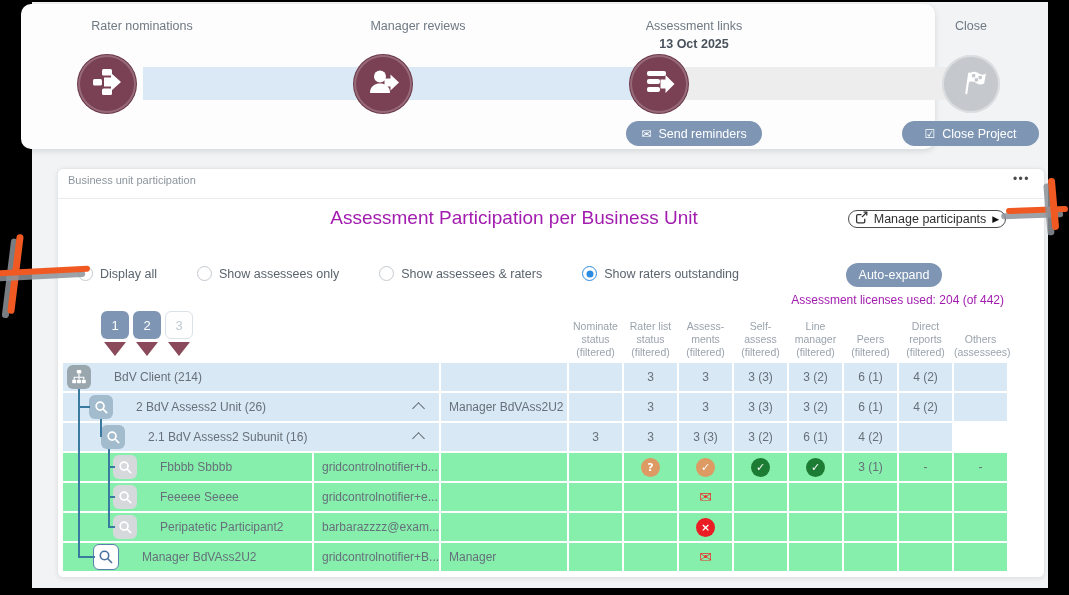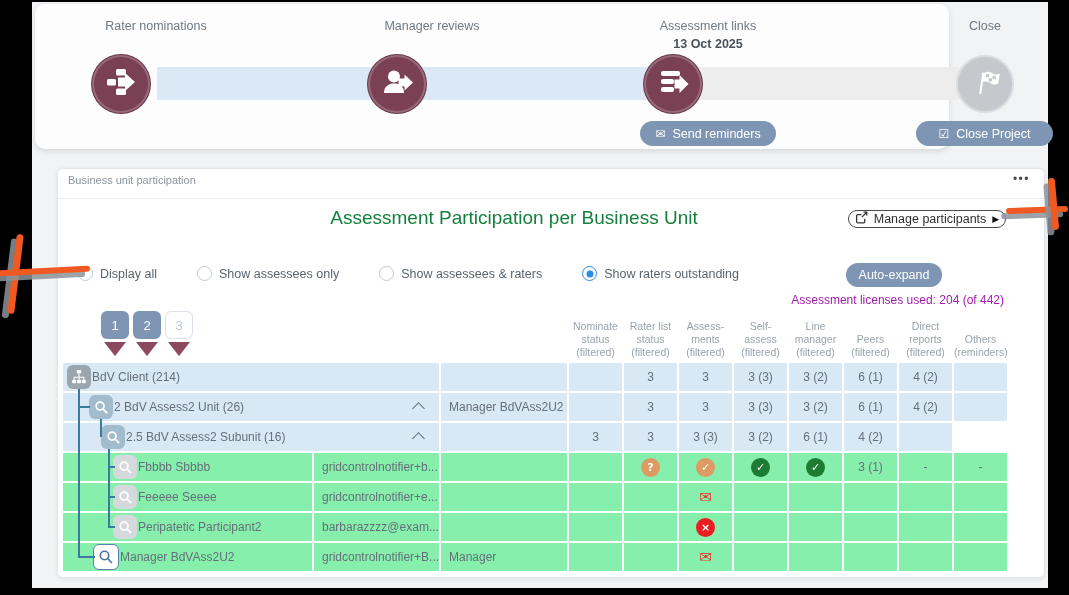--- a/index.html
+++ b/index.html
@@ -3,39 +3,39 @@
 <meta charset="utf-8">
 <style>
   *{margin:0;padding:0;box-sizing:border-box}
   html,body{width:1069px;height:595px;overflow:hidden}
   body{background:#000;font-family:"Liberation Sans",sans-serif;position:relative}
   .glyph{font-family:"DejaVu Sans",sans-serif}
 
   .stage{position:absolute;left:32px;top:2px;width:1016px;height:586px;background:#f1f3f5}
 
   
-  .card-top{position:absolute;left:35px;top:4px;width:914px;height:145px;background:#fdfdfe;border-radius:10px;box-shadow:0 2px 6px rgba(0,0,0,.12)}
+  .card-top{position:absolute;left:21px;top:4px;width:914px;height:145px;background:#fdfdfe;border-radius:10px;box-shadow:0 2px 6px rgba(0,0,0,.12)}
   .band{position:absolute;top:63px;height:33px}
   .band-blue{left:122px;width:538px;background:#dbe8f6}
   .band-gray{left:660px;width:282px;background:#ededee}
   .band-tip{position:absolute;left:942px;top:63px;width:0;height:0;border-top:16.5px solid transparent;border-bottom:16.5px solid transparent;border-left:15px solid #ededee}
   .step-label{position:absolute;top:15px;width:220px;text-align:center;font-size:12.5px;color:#6f7983}
   .step-date{position:absolute;top:33px;width:220px;text-align:center;font-size:12.5px;color:#49525c;font-weight:bold}
   .circle{position:absolute;top:51px;width:58px;height:58px;border-radius:50%;display:flex;align-items:center;justify-content:center}
   .circle.maroon{background:#7a4154;box-shadow:inset 0 0 0 2px rgba(255,255,255,.22),0 0 0 1px #6b3748}
   .circle.grayc{background:#c5c9cd;box-shadow:inset 0 0 0 2px rgba(255,255,255,.38)}
   .pill{position:absolute;top:117px;height:25px;border-radius:13px;background:#7e96b4;color:#fff;font-size:12.5px;display:flex;align-items:center;justify-content:center;gap:7px;border:none;cursor:pointer}
   .pill .glyph{font-size:12px;line-height:1}
 
   
   .panel{position:absolute;left:57px;top:168px;width:988px;height:410px;background:#fff;border:1px solid #e4e7ea;border-radius:6px;box-shadow:0 1px 5px rgba(0,0,0,.08)}
   .panel-hdr{position:absolute;left:0;top:0;width:100%;height:30px;border-bottom:1px solid #e9ebed}
   .panel-hdr-label{position:absolute;left:10px;top:5px;font-size:11px;color:#8c959e}
   .panel-menu{position:absolute;right:14px;top:3px;font-size:12px;color:#4a4a4a;letter-spacing:1.5px;cursor:pointer}
-  .panel-title{position:absolute;left:0;top:38px;width:912px;text-align:center;font-size:19px;color:#15803d}
+  .panel-title{position:absolute;left:0;top:38px;width:912px;text-align:center;font-size:19px;color:#a21caf}
   .manage-btn{position:absolute;left:790px;top:41px;width:158px;height:18px;border:1.5px solid #4b4b4b;border-radius:15px;background:#fff;display:flex;align-items:center;justify-content:center;gap:6px;font-size:12.5px;color:#2f2f2f;cursor:pointer}
   .manage-arrow{font-size:9px;color:#111}
   .filters{position:absolute;left:20px;top:97px;display:flex;gap:40px;align-items:center}
   .radio-item{display:flex;align-items:center;gap:7px;font-size:12.5px;color:#5a646e;cursor:pointer}
   .radio{width:15px;height:15px;border-radius:50%;border:1px solid #c3c9cf;background:#fff;position:relative;flex:none}
   .radio.sel{border:1.5px solid #2d8be0}
   .radio.sel::after{content:"";position:absolute;left:50%;top:50%;transform:translate(-50%,-50%);width:7px;height:7px;border-radius:50%;background:#2d8be0}
   .auto-btn{position:absolute;left:788px;top:94px;width:96px;height:24px;border:none;border-radius:12px;background:#7e96b4;color:#fff;font-size:12.5px;cursor:pointer}
   .licenses{position:absolute;right:40px;top:124px;font-size:12px;color:#a21caf}
   .lvl{position:absolute;top:142px;width:28px;height:28px;border-radius:6px;background:#7e96b4;color:#fff;font-size:13px;display:flex;align-items:center;justify-content:center;cursor:pointer;border:none}
@@ -50,21 +50,21 @@
   .cell.blue{background:#d9e8f5}
   .cell.gray{background:#86efac}
   .span2{grid-column:1/3}
   .stat{justify-content:center}
   .name-cell{position:relative;overflow:hidden;white-space:nowrap}
   .node-icon{width:24px;height:24px;border-radius:6px;display:flex;align-items:center;justify-content:center;flex:none;cursor:pointer}
   .ic-client{background:#9aa6ae}
   .ic-unit{background:#a3bccd}
   .ic-person{background:#d5d9dc}
   .ic-mgr{background:#fff;border:1.5px solid #5b7fae;width:26px;height:26px}
-  .node-label{margin-left:1px}
+  .node-label{margin-left:23px}
   .chev{position:absolute;right:16px;top:11px;width:9px;height:9px;border-left:1.5px solid #5f6a74;border-top:1.5px solid #5f6a74;transform:rotate(45deg);cursor:pointer}
   .pad{padding-left:8px}
   .badge{width:19px;height:19px;border-radius:50%;display:flex;align-items:center;justify-content:center;color:#fff;font-size:11px;font-weight:bold}
   .badge.orange{background:#dd9a62}
   .badge.green{background:#1d7c34}
   .badge.redb{background:#ea1c24}
   .env{font-size:15px;color:#e8332a;line-height:1}
   .tree{position:absolute;left:5px;top:194px;width:944px;height:210px;pointer-events:none}
   .tl{position:absolute;background:#3a7a9e}
 
@@ -202,21 +202,21 @@
 (filtered)</div>
   <div class="col-head" style="left:731px">Line
 manager
 (filtered)</div>
   <div class="col-head" style="left:786px">Peers
 (filtered)</div>
   <div class="col-head" style="left:841px">Direct
 reports
 (filtered)</div>
   <div class="col-head" style="left:896px">Others
-(reminders)</div>
+(assessees)</div>
 
   <div class="ttable">
 
     <div class="t-row">
       <div class="cell blue name-cell span2">
         <span class="node-icon ic-client" style="margin-left:4px">
           <svg width="16" height="16" viewBox="0 0 16 16">
               <rect x="5.8" y="1" width="4.5" height="3.5" rx=".8" fill="#fff"></rect>
               <rect x="1.2" y="10.8" width="4" height="3.5" rx=".8" fill="#fff"></rect>
               <rect x="6" y="10.8" width="4" height="3.5" rx=".8" fill="#fff"></rect>
@@ -260,21 +260,21 @@
     </div>
 
     <div class="t-row">
       <div class="cell blue name-cell span2">
         <span class="node-icon ic-unit" style="margin-left:38px">
           <svg width="15" height="15" viewBox="0 0 16 16" fill="none" stroke="#fff" stroke-width="1.8">
               <circle cx="6.5" cy="6.5" r="4.2"></circle>
               <path d="M9.8 9.8 L14 14"></path>
             </svg>
         </span>
-        <span class="node-label">2.5 BdV Assess2 Subunit (16)</span>
+        <span class="node-label">2.1 BdV Assess2 Subunit (16)</span>
         <span class="chev"></span>
       </div>
       <div class="cell blue stat"></div>
       <div class="cell blue stat">3</div>
       <div class="cell blue stat">3</div>
       <div class="cell blue stat">3 (3)</div>
       <div class="cell blue stat">3 (2)</div>
       <div class="cell blue stat">6 (1)</div>
       <div class="cell blue stat">4 (2)</div>
       <div class="cell blue stat"></div>

